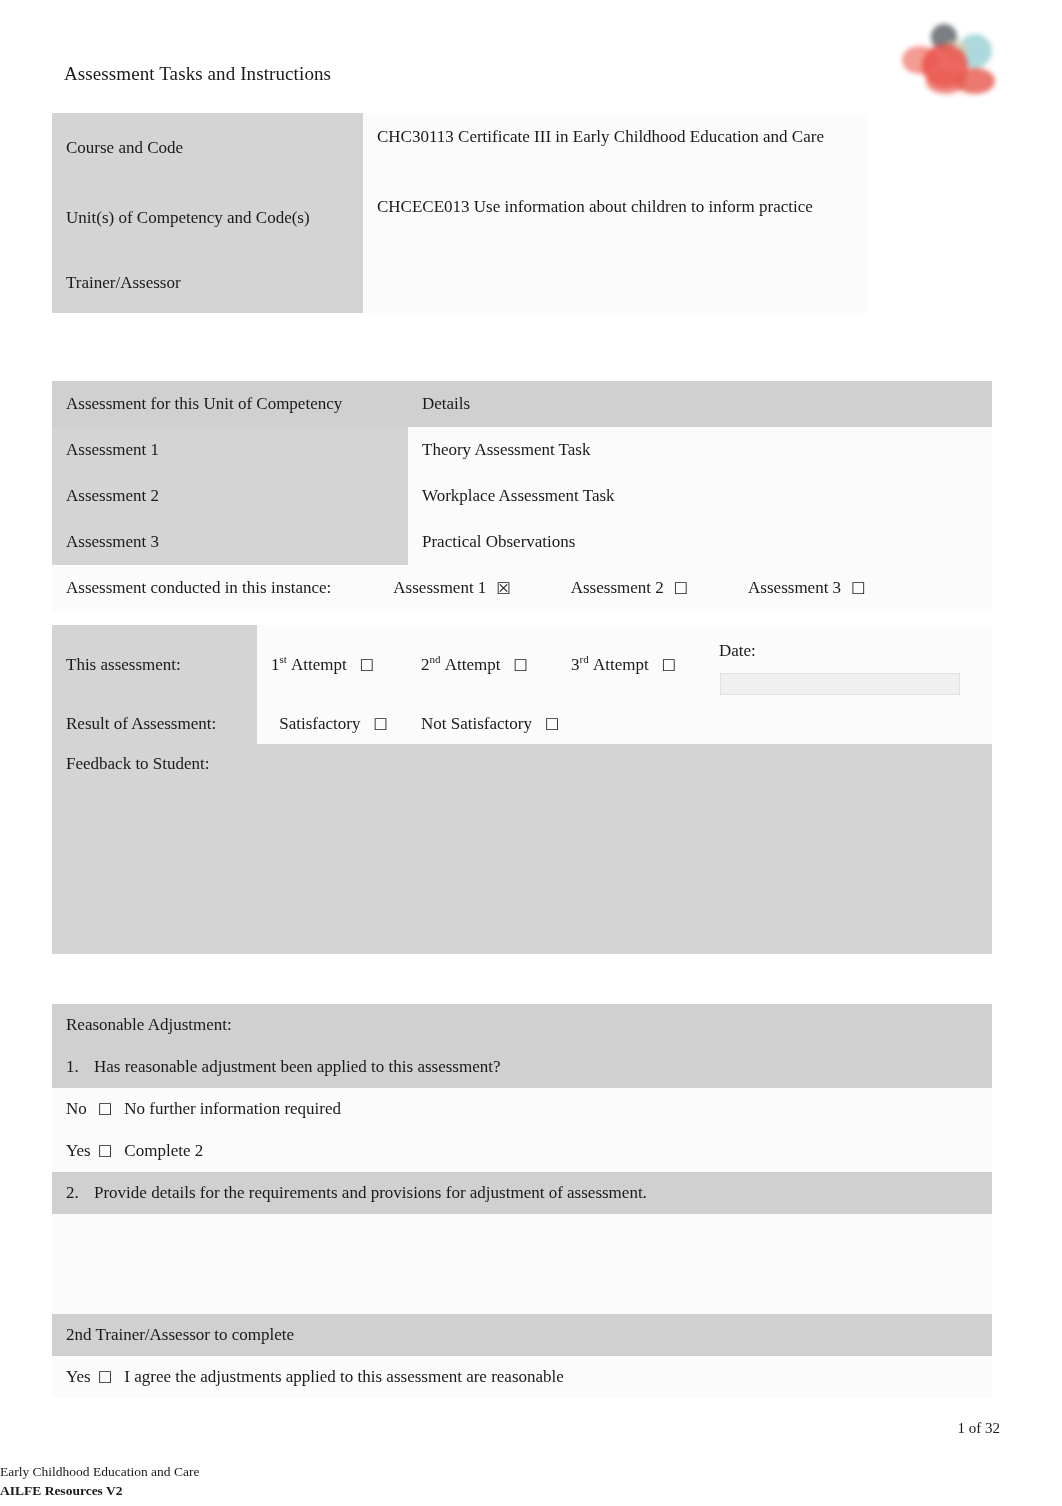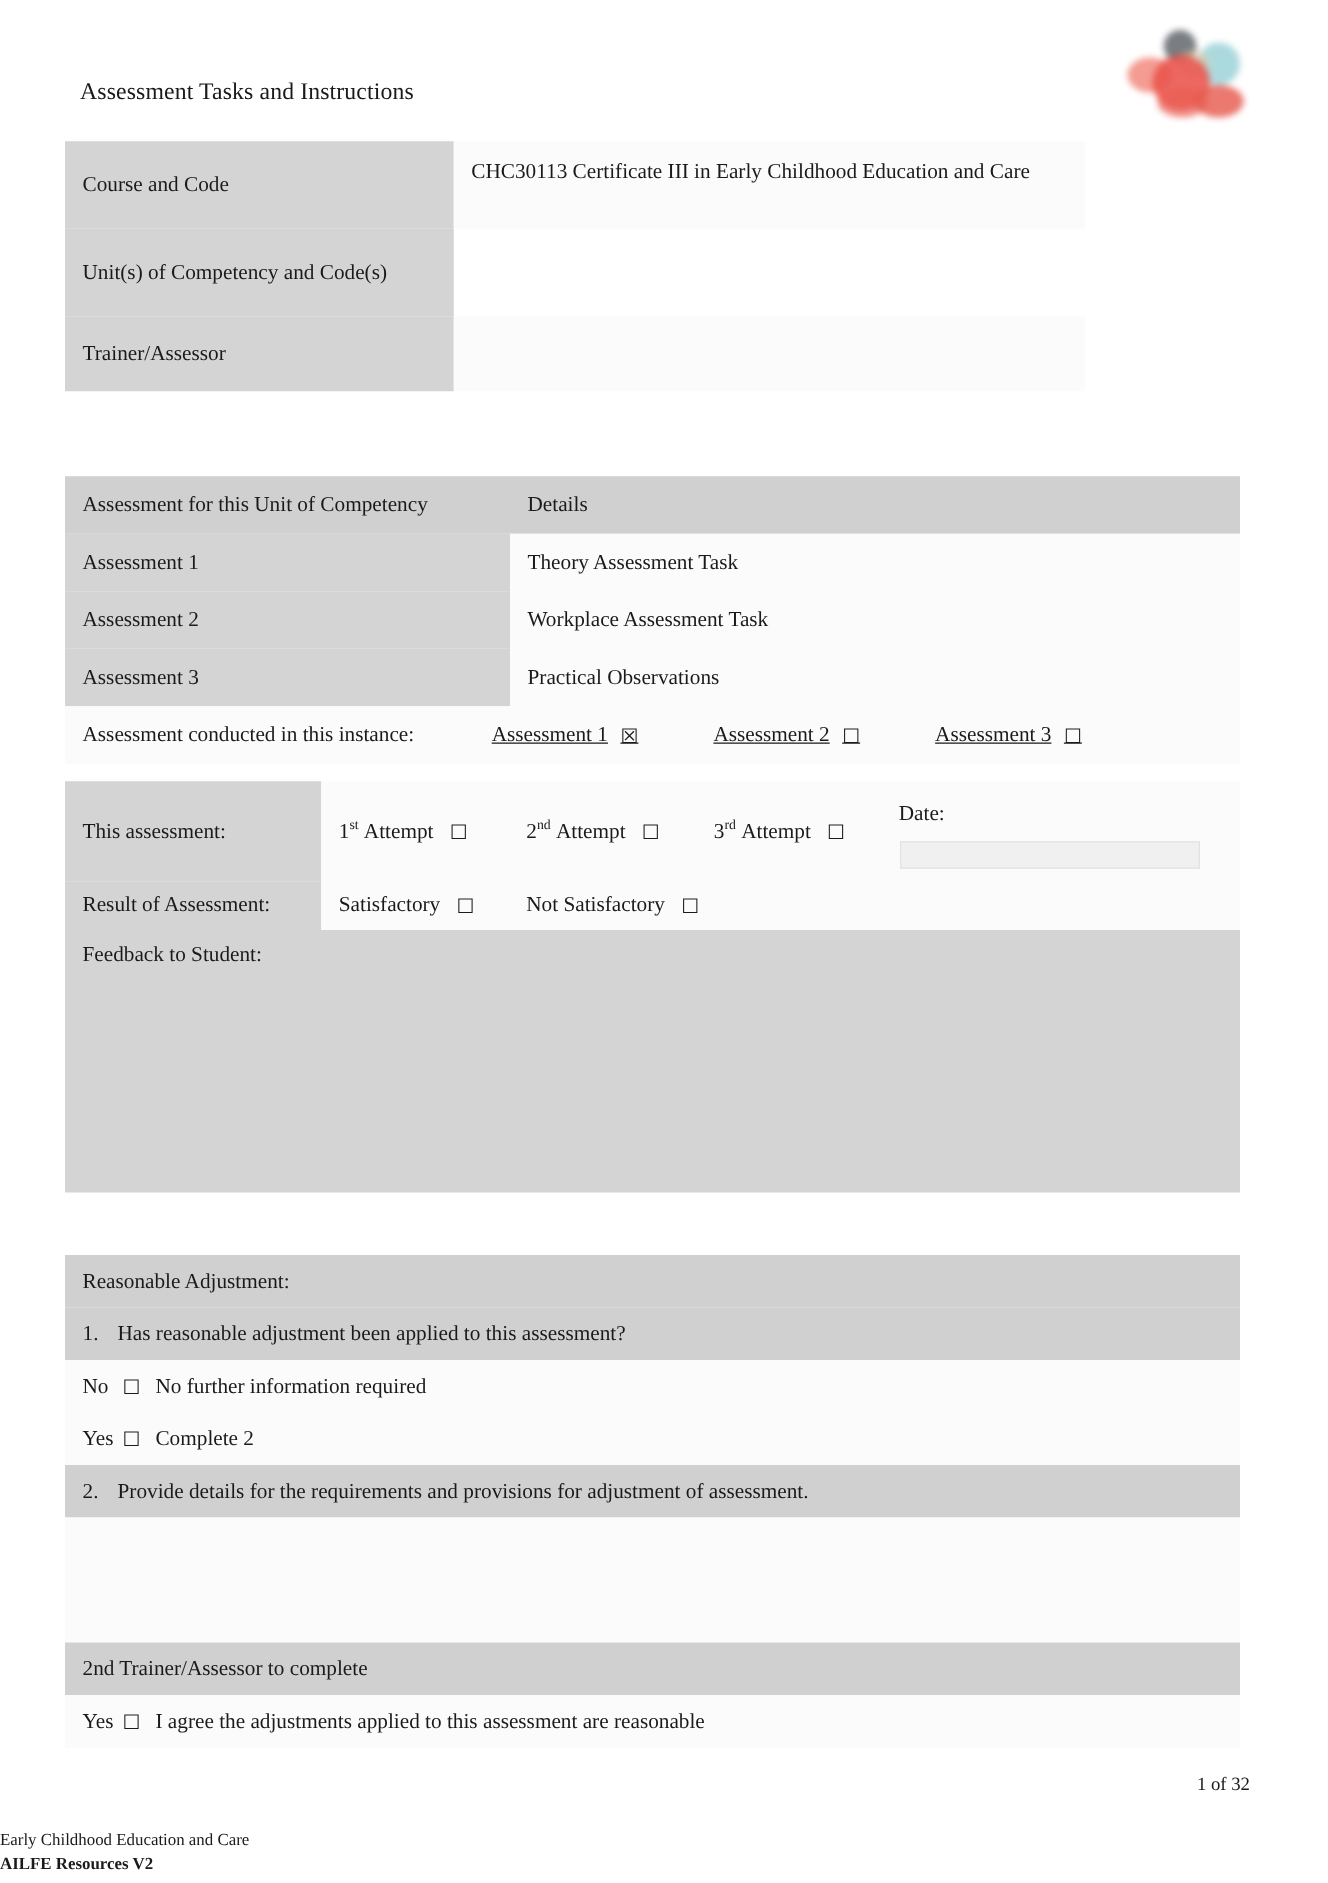--- a/index.html
+++ b/index.html
@@ -83,40 +83,40 @@
   #tbl-assess .full { width: 940px; min-height: 46px; gap: 12px; }
 
   .chk {
     font-family: "DejaVu Sans", sans-serif;
     font-size: 16px;
     line-height: 1;
     position: relative;
     top: 1px;
   }
   .inst-label { margin-right: 50px; }
-  .inst-item  { margin-right: 48px; white-space: nowrap; text-decoration: underline; }
+  .inst-item  { margin-right: 48px; white-space: nowrap; }
   .inst-item .chk { margin-left: 10px; }
 
   
   #tbl-attempt { left: 52px; top: 625px; width: 940px; }
   #tbl-attempt .a-label { width: 205px; min-height: 80px; }
   #tbl-attempt .a-att   { width: 150px; min-height: 80px; }
   #tbl-attempt .a-att3  { width: 148px; min-height: 80px; }
   #tbl-attempt .a-date  { width: 287px; min-height: 80px; position: relative; align-items: flex-start; padding-top: 14px; font-family: Liberation Serif, serif; }
   .date-subbox {
     position: absolute;
     left: 14px;
     top: 47px;
     width: 240px;
     height: 22px;
     background: #f0f0f0;
     border: 1px solid #e2e2e2;
   }
   #tbl-attempt .r-label { width: 205px; min-height: 34px; }
-  #tbl-attempt .r-sat   { width: 150px; min-height: 34px; }
+  #tbl-attempt .r-sat   { width: 150px; min-height: 34px; justify-content: center; }
   #tbl-attempt .r-not   { width: 585px; min-height: 34px; }
   #tbl-attempt .fb      { width: 940px; min-height: 210px; align-items: flex-start; padding-top: 8px; }
 
   .sup { font-size: 11px; vertical-align: super; line-height: 0; }
   .att-txt { white-space: nowrap; }
   .att-txt .chk { margin-left: 13px; }
 
   
   #tbl-adjust { left: 52px; top: 1004px; width: 940px; }
   #tbl-adjust .full { width: 940px; min-height: 42px; }
@@ -162,20 +162,21 @@
   <span class="blob-red-right"></span>
 </div>
 
 <div class="blk" id="tbl-student">
   <div class="row">
     <div class="cell g c1 tall">Course and Code</div>
     <div class="cell w c2 tall top" style="padding-top:12px">CHC30113 Certificate III in Early Childhood Education and Care</div>
   </div>
   <div class="row">
     <div class="cell g c1 tall">Unit(s) of Competency and Code(s)</div>
+    <div class="cell w c2 tall top" style="padding-top:12px">CHCECE013 Use information about children to inform practice</div>
   </div>
   <div class="row">
     <div class="cell g c1">Trainer/Assessor</div>
     <div class="cell w c2"></div>
   </div>
 </div>
 
 <div class="blk" id="tbl-assess">
   <div class="row">
     <div class="cell gh c1">Assessment for this Unit of Competency</div>

